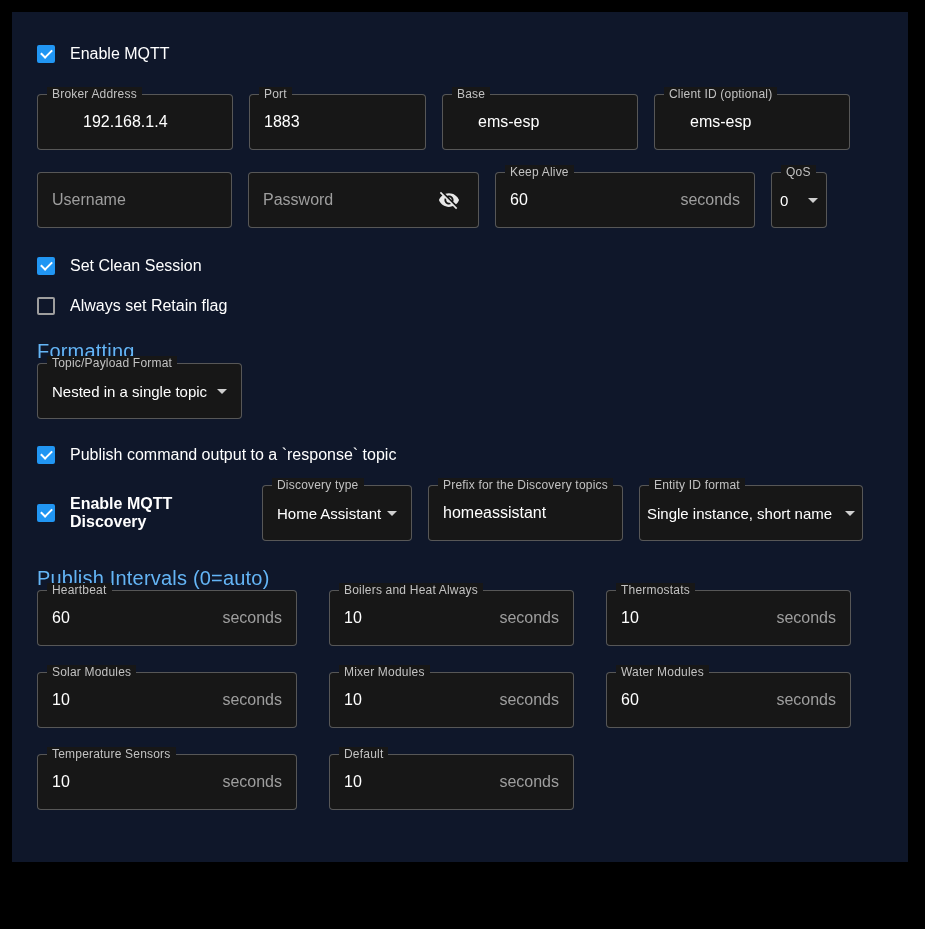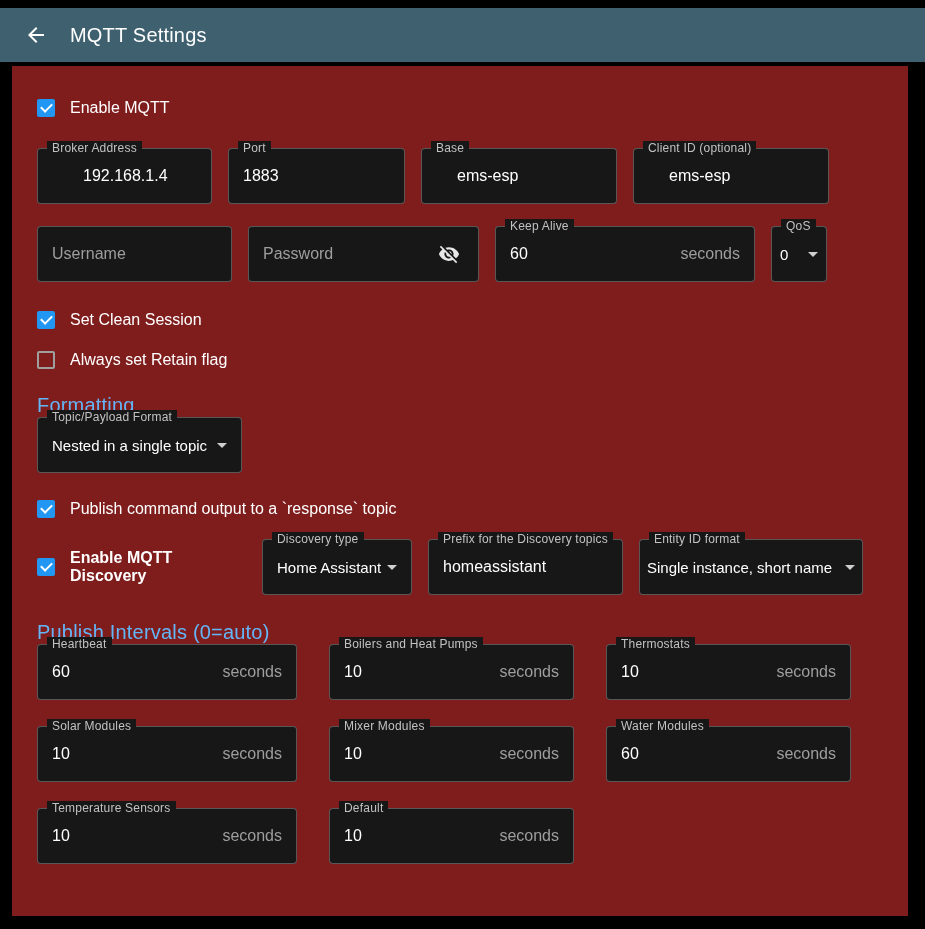--- a/index.html
+++ b/index.html
@@ -2,21 +2,21 @@
 <html><head>
 <meta charset="utf-8">
 <style>
   html,body{margin:0;padding:0;background:#000;font-family:"Liberation Sans",sans-serif;}
   .page{width:925px;min-height:929px;background:#000;box-sizing:border-box;padding-top:8px;}
   
   .appbar{height:54px;background:#3f606e;display:flex;align-items:center;padding:0 16px;}
   .back-btn{background:none;border:none;padding:8px;margin-right:14px;cursor:pointer;display:flex;align-items:center;}
   .appbar h1{font-size:20px;font-weight:400;color:#fff;margin:0;letter-spacing:.2px;}
   
-  .content{margin:4px 17px 8px 12px;background:#7f1d1d;box-sizing:border-box;
+  .content{margin:4px 17px 8px 12px;background:#0f172a;box-sizing:border-box;
            padding:30px 45px 36px 25px;min-height:850px;}
   
   .crow{display:flex;align-items:center;height:24px;cursor:pointer;}
   .cb{width:18px;height:18px;border:2px solid #9e9e9e;border-radius:2px;margin-right:15px;
       position:relative;flex:none;box-sizing:border-box;background:transparent;}
   .cb.checked{background:#2196f3;border-color:#2196f3;}
   .cb.checked::after{content:"";position:absolute;left:4px;top:0px;width:5px;height:9px;
       border:solid #fff;border-width:0 2px 2px 0;transform:rotate(45deg);}
   .clabel{font-size:16px;color:#fff;}
   
@@ -29,44 +29,36 @@
        font-size:16px;font-family:inherit;padding:0;}
   .inp::placeholder{color:#9e9e9e;opacity:1;}
   .sfx{color:#9e9e9e;font-size:16px;margin-left:8px;white-space:nowrap;}
   
   .sel{cursor:pointer;justify-content:space-between;}
   .val{color:#fff;font-size:15px;white-space:nowrap;flex:1 1 auto;}
   .caret{width:0;height:0;border-left:5px solid transparent;border-right:5px solid transparent;
          border-top:5px solid #cfcfcf;margin-left:6px;flex:none;}
   .eye{background:none;border:none;padding:4px;margin-left:6px;cursor:pointer;display:flex;align-items:center;flex:none;}
   
-  .w175{width:175px;padding-left:45px;}.w177{width:177px;}.w196{width:196px;padding-left:35px;}.w195{width:195px;}
+  .w175{width:196px;padding-left:45px;}.w177{width:177px;}.w196{width:196px;padding-left:35px;}.w195{width:195px;}
   .w231{width:231px;}.w260{width:260px;}.w56{width:56px;padding:0 8px;}
   .w205{width:205px;}.w150{width:150px;}.w232{width:232px;padding:0 7px;}
   
   h2.sec{font-size:20px;font-weight:400;color:#64b5f6;margin:0;letter-spacing:.2px;}
   
   .mb24{margin-bottom:24px;}.mb22{margin-bottom:22px;}.mb26{margin-bottom:26px;}
   .mb16{margin-bottom:16px;}.mb28{margin-bottom:28px;}.mb18{margin-bottom:18px;}.mb20{margin-bottom:20px;}
   .disc-check{width:209px;flex:none;font-weight:bold;}
   .grid{display:grid;grid-template-columns:260px 245px 245px;gap:26px 32px;}
 </style>
 </head>
 <body>
 
 <div class="page">
 
-  <div class="appbar">
-    <button class="back-btn">
-      <svg width="24" height="24" viewBox="0 0 24 24">
-        <path fill="#ffffff" d="M20 11H7.83l5.59-5.59L12 4l-8 8 8 8 1.41-1.41L7.83 13H20v-2z"></path>
-      </svg>
-    </button>
-    <h1>MQTT Settings</h1>
-  </div>
 
   <div class="content">
 
     <div class="crow mb28">
       <span class="cb checked"></span>
       <span class="clabel">Enable MQTT</span>
     </div>
 
     <div class="row mb22">
       <div class="f w175">
@@ -158,21 +150,21 @@
 
     <h2 class="sec mb20">Publish Intervals (0=auto)</h2>
 
     <div class="grid">
       <div class="f">
         <span class="lab">Heartbeat</span>
         <input class="inp" value="60" style="">
         <span class="sfx">seconds</span>
       </div>
       <div class="f">
-        <span class="lab">Boilers and Heat Pumps</span>
+        <span class="lab">Boilers and Heat Always</span>
         <input class="inp" value="10" style="">
         <span class="sfx">seconds</span>
       </div>
       <div class="f">
         <span class="lab">Thermostats</span>
         <input class="inp" value="10" style="">
         <span class="sfx">seconds</span>
       </div>
       <div class="f">
         <span class="lab">Solar Modules</span>

